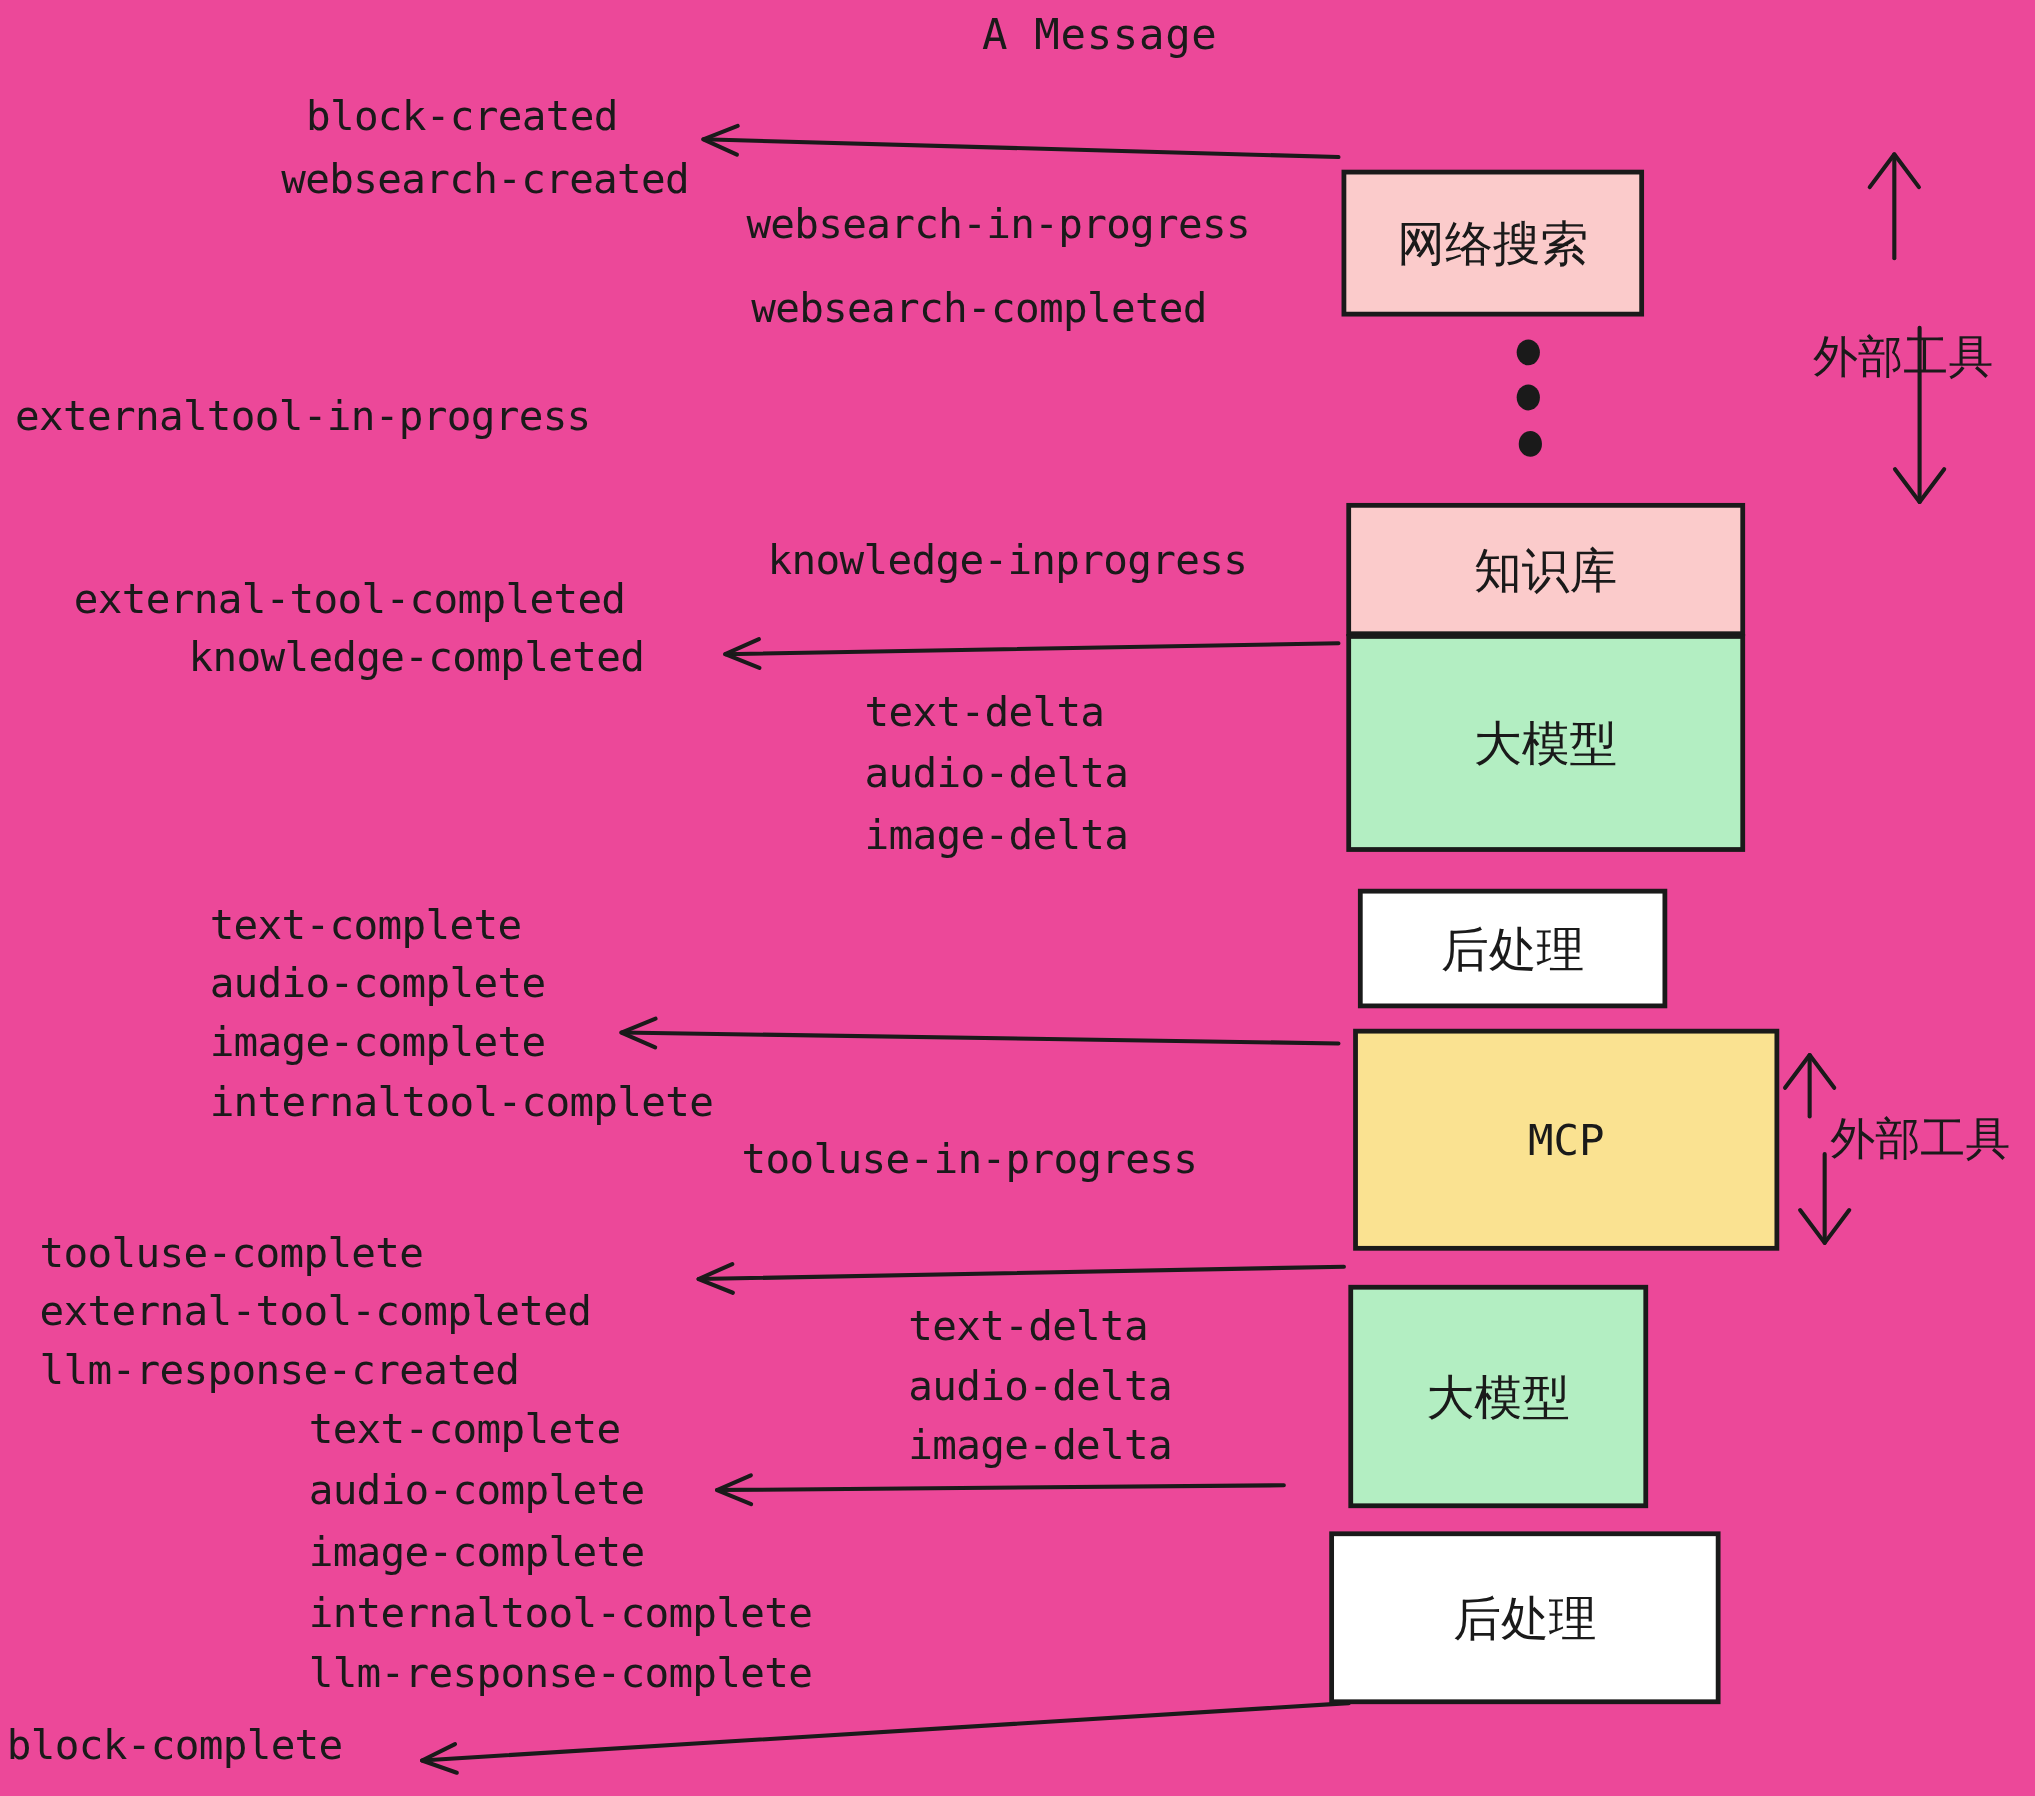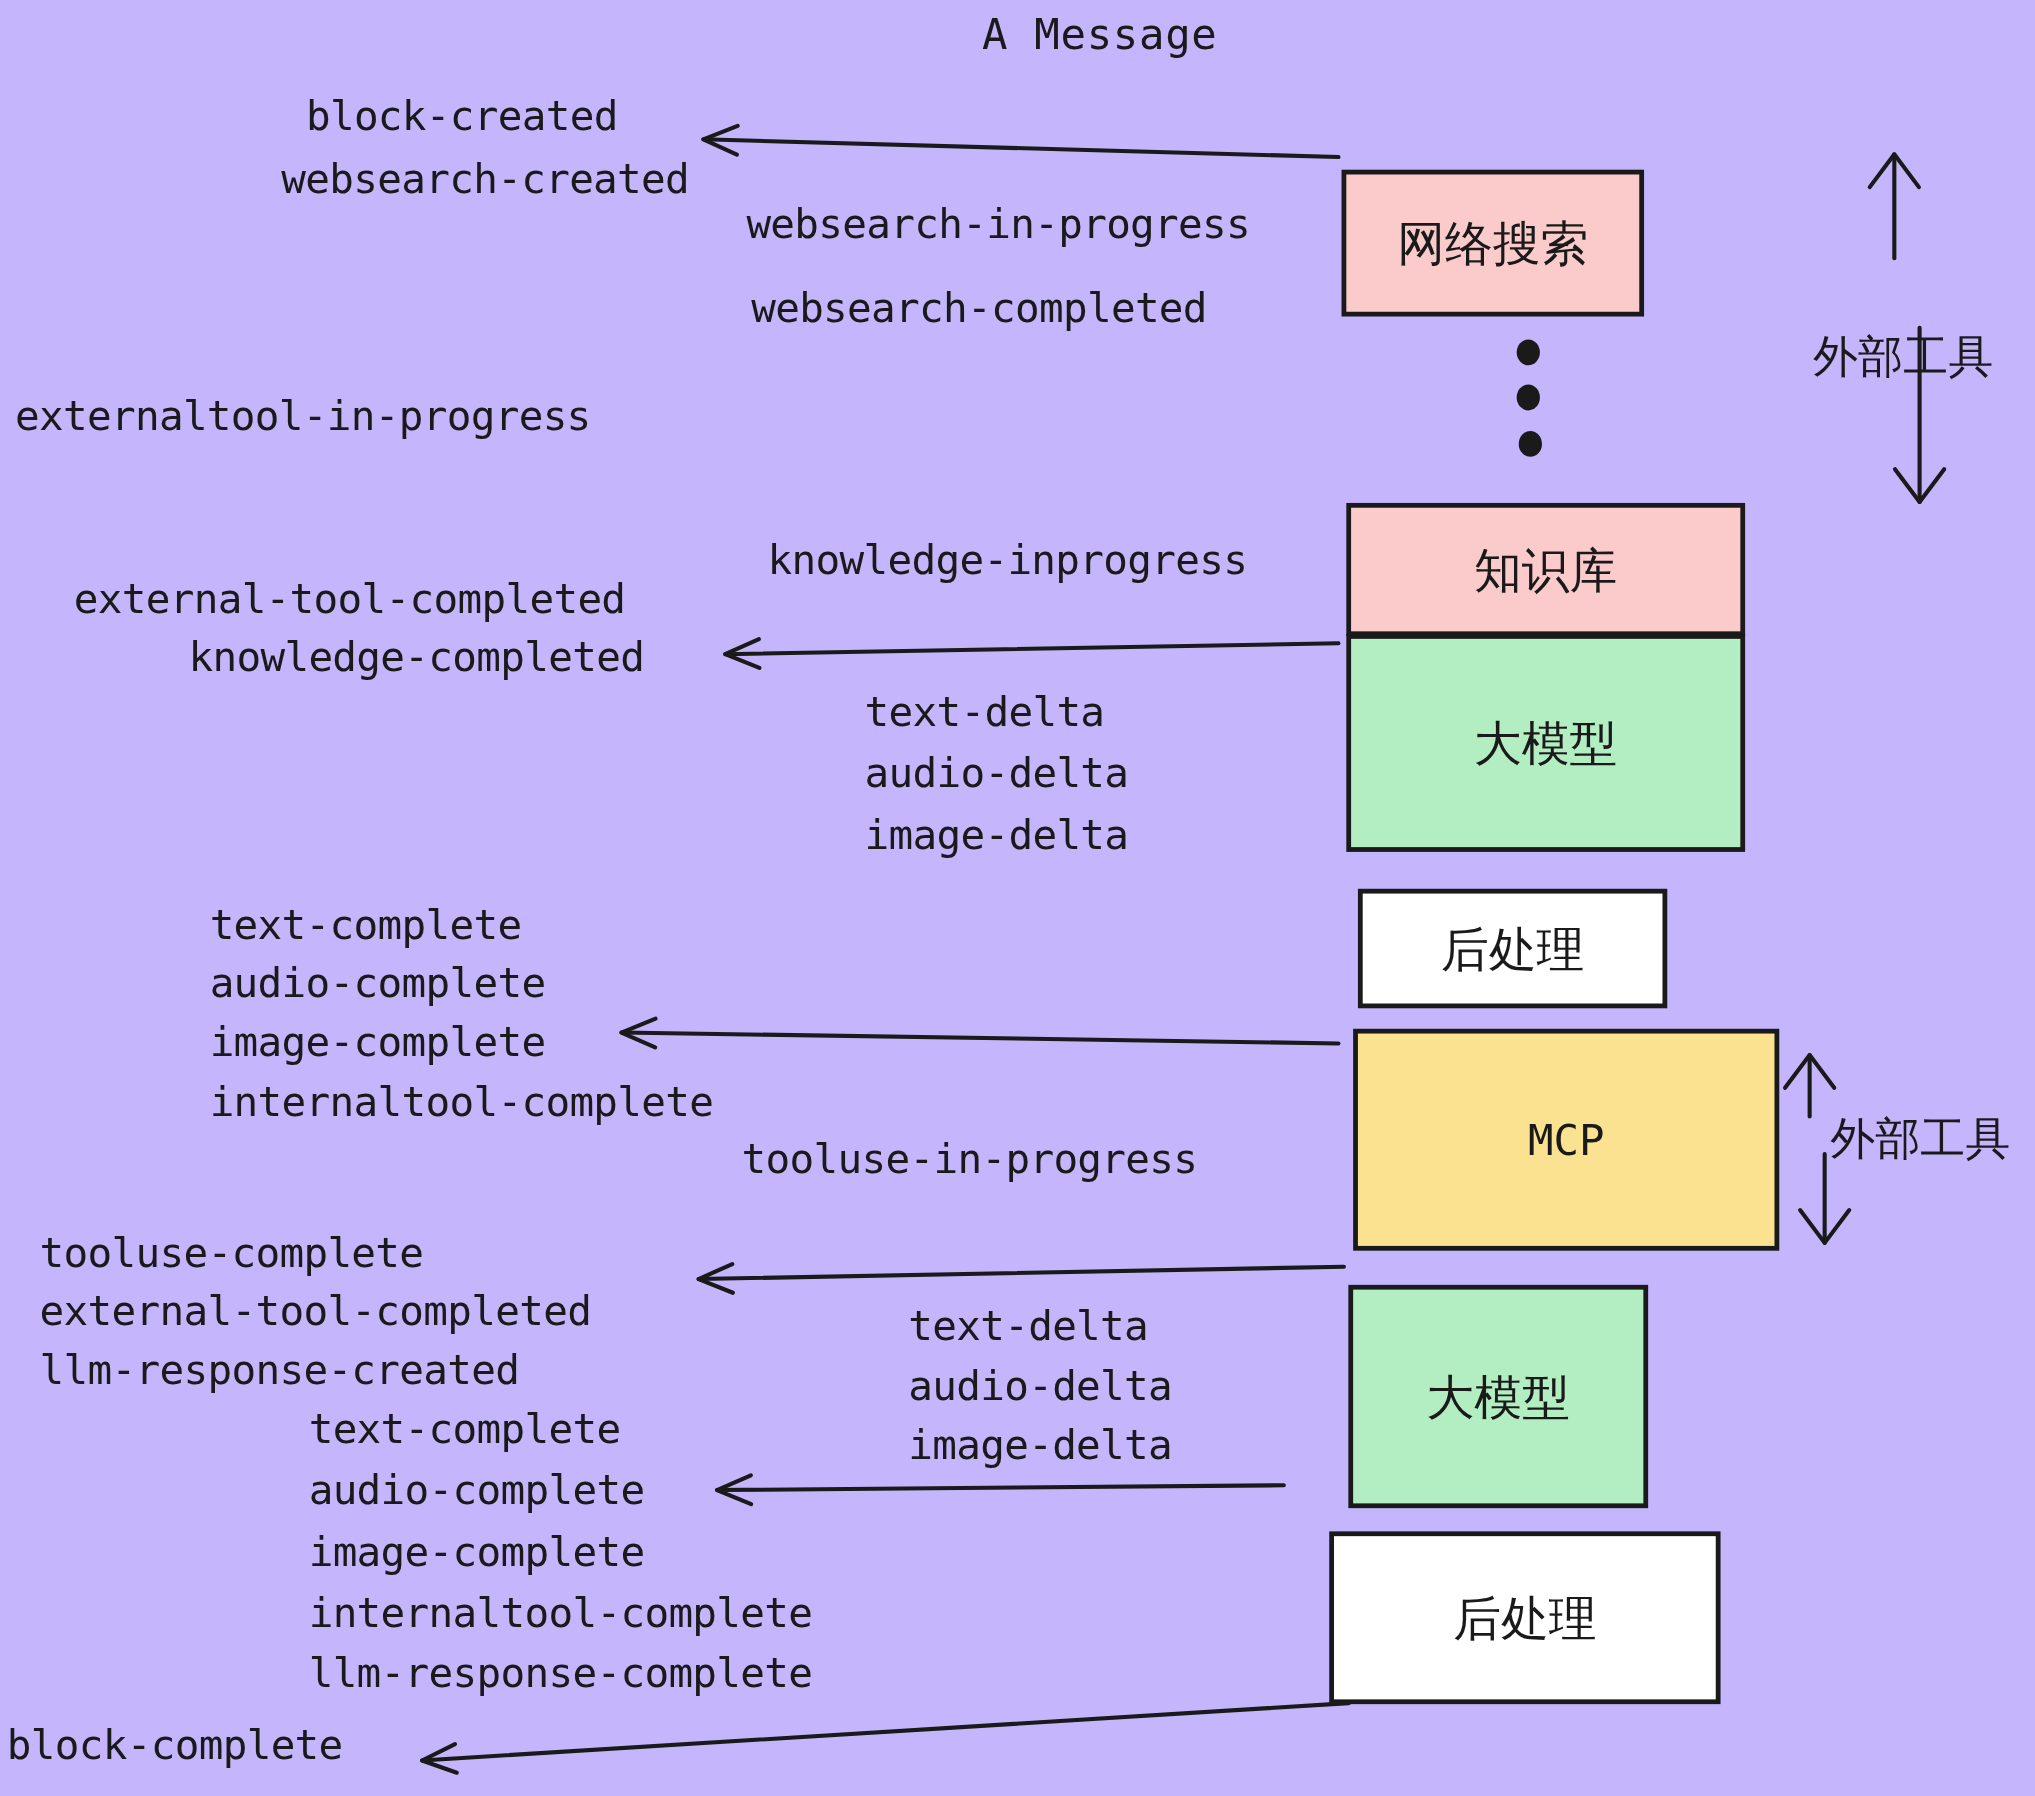--- a/index.html
+++ b/index.html
@@ -7,21 +7,21 @@
     padding: 0;
     background: #ffffff;
   }
   body {
     font-family: "DejaVu Sans", sans-serif;
   }
   #stage {
     position: relative;
     width: 2035px;
     height: 1796px;
-    background: #c4b5fd;
+    background: #ec4899;
     overflow: hidden;
   }
   #diagram {
     position: absolute;
     inset: 0;
     width: 2035px;
     height: 1796px;
   }
   .evt {
     font-family: "DejaVu Sans Mono", "Liberation Mono", monospace;

